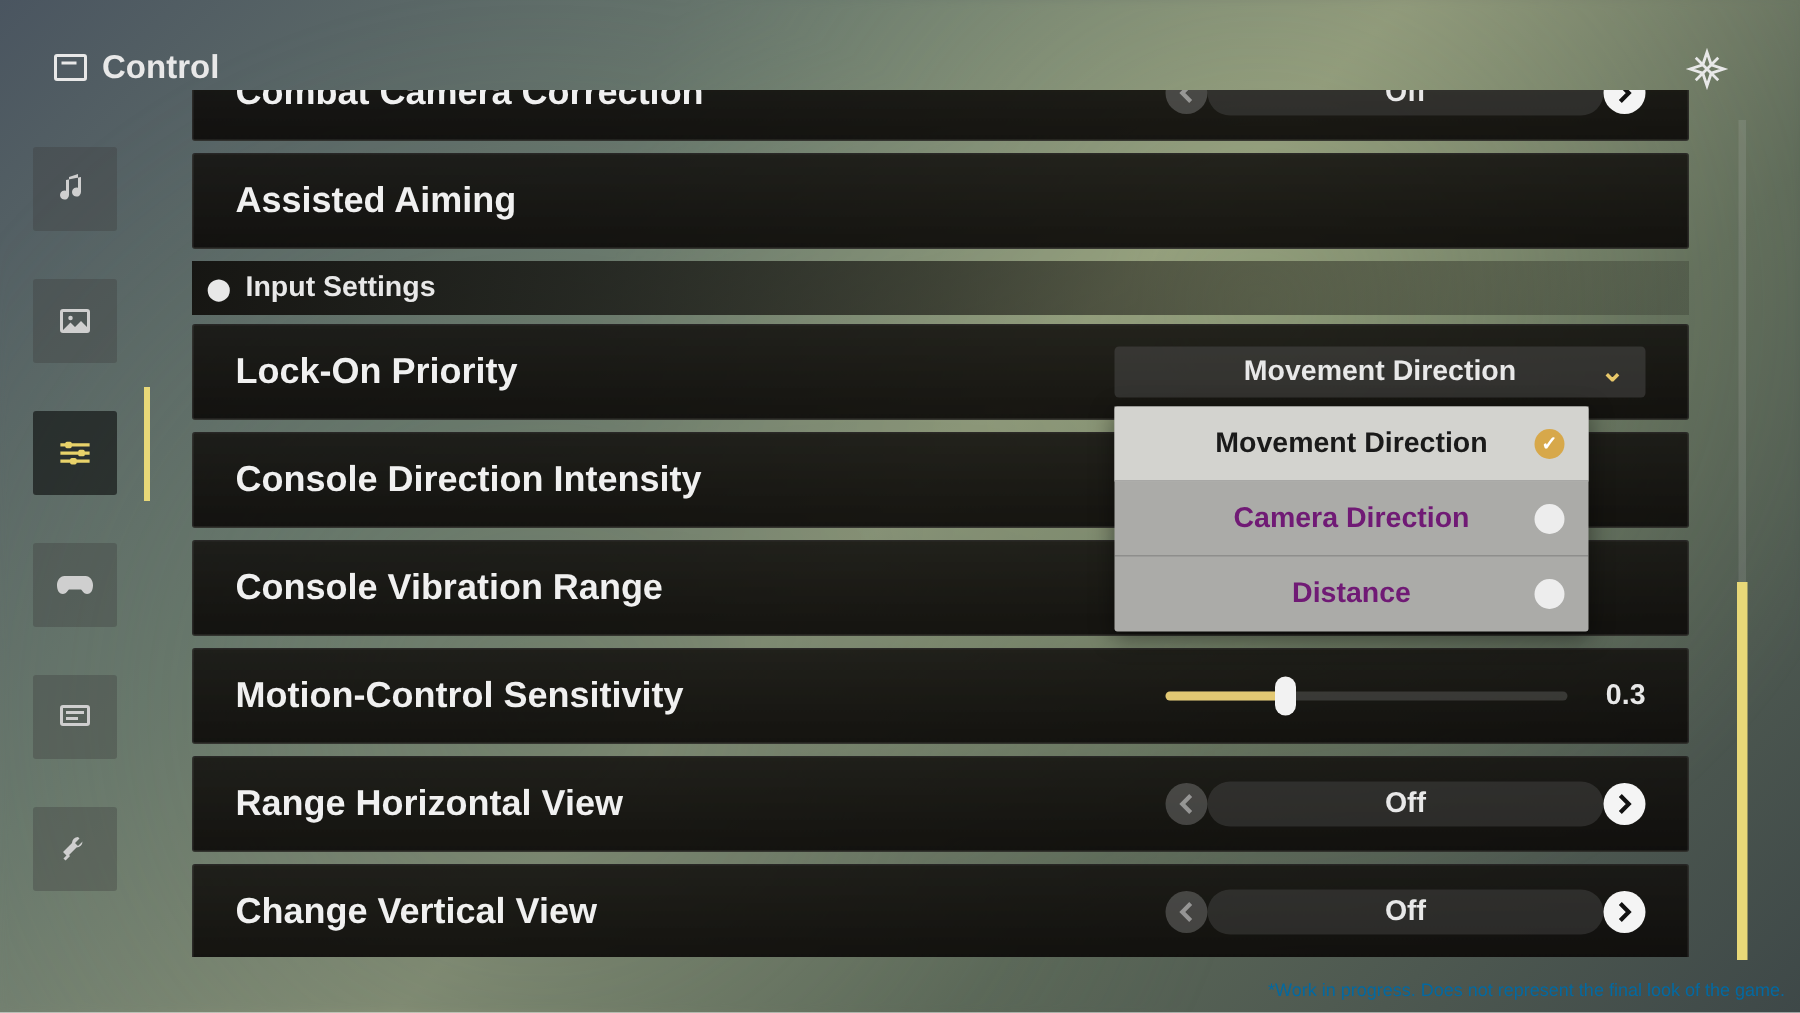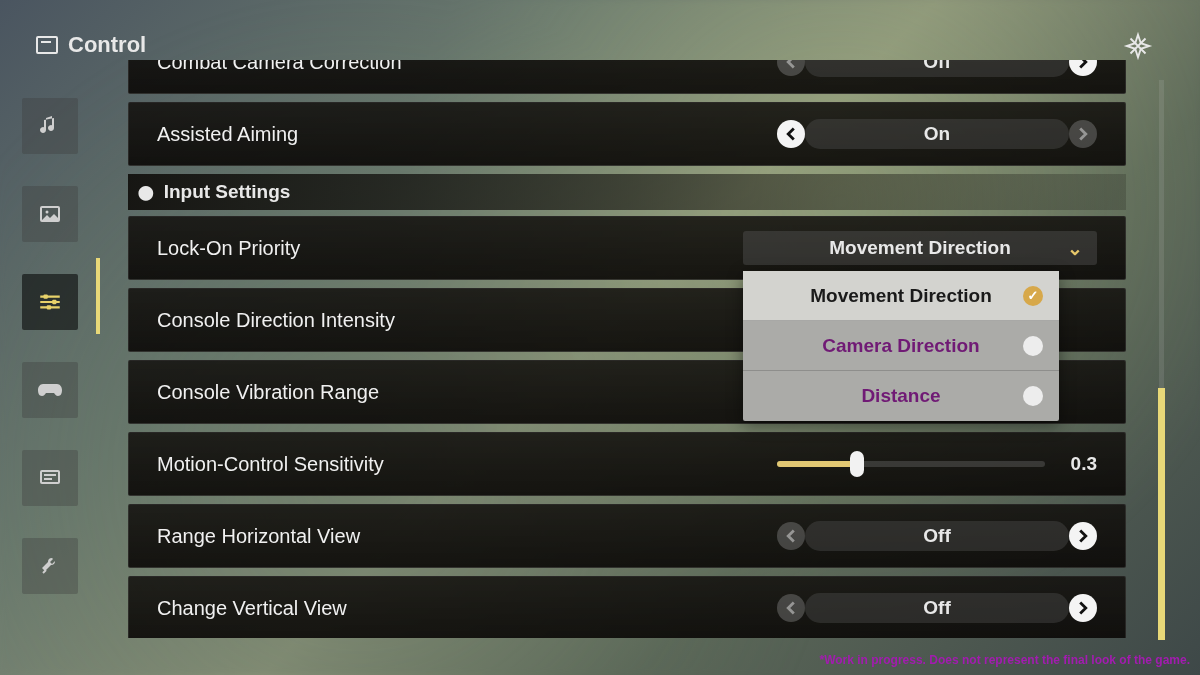--- a/index.html
+++ b/index.html
@@ -67,21 +67,21 @@
 }
 .row {
   width: 998px; height: 64px;
   background: linear-gradient(to bottom, rgba(20,18,15,0.88), rgba(12,10,8,0.92));
   border: 1px solid rgba(200,200,200,0.12);
   border-radius: 2px;
   margin-bottom: 8px;
   display: flex; align-items: center; padding: 0 28px;
   position: relative;
 }
-.row .label { font-size: 20px; font-weight: 400; flex: 1; color: #f0f0f0; }
+.row .label { font-size: 24px; font-weight: 700; flex: 1; color: #f0f0f0; }
 .section-header {
   width: 998px; height: 36px;
   background: linear-gradient(to right, rgba(15,13,10,0.9), rgba(15,13,10,0.6), rgba(15,13,10,0.2));
   display: flex; align-items: center; padding: 0 10px;
   margin-bottom: 6px;
   font-size: 19px; font-weight: 600;
 }
 .section-header .pin { margin-right: 10px; font-size: 14px; }
 .partial-row { height: 34px; overflow: hidden; margin-bottom: 8px; }
 .partial-row .row { margin-top: -30px; }
@@ -163,23 +163,22 @@
   background: rgba(200,200,200,0.15); z-index: 6;
 }
 .v-scroll-thumb {
   position: absolute; right: -1px; width: 7px;
   background: #e8d878; border-radius: 0;
 }
 
 
 .footer {
   position: absolute; bottom: 8px; right: 10px;
-  font-size: 12px; color: #a21caf;
+  font-size: 12px; color: #0369a1;
   z-index: 10;
-  font-weight: bold;
 }
 </style>
 </head>
 <body>
 <div class="bg-blur"></div>
 
 <div class="header">
   <div class="icon-box"></div>
   <div class="header-title">Control</div>
 </div>
@@ -248,33 +247,20 @@
             <svg viewBox="0 0 10 10">
               <path d="M3 1l4 4-4 4" fill="none" stroke="currentColor" stroke-width="2"></path>
             </svg>
           </div>
       </div>
     </div>
   </div>
 
   <div class="row">
     <div class="label">Assisted Aiming</div>
-    <div class="cycle">
-      <div class="arrow-btn enabled">
-          <svg viewBox="0 0 10 10">
-            <path d="M7 1L3 5l4 4" fill="none" stroke="currentColor" stroke-width="2"></path>
-          </svg>
-        </div>
-      <div class="cycle-track">On</div>
-      <div class="arrow-btn disabled">
-          <svg viewBox="0 0 10 10">
-            <path d="M3 1l4 4-4 4" fill="none" stroke="currentColor" stroke-width="2"></path>
-          </svg>
-        </div>
-    </div>
   </div>
 
   <div class="section-header">
     <span class="pin">⬤</span>
     <span>Input Settings</span>
   </div>
 
   <div class="row" style="z-index:40;">
     <div class="label">Lock-On Priority</div>
     <div class="dropdown">

